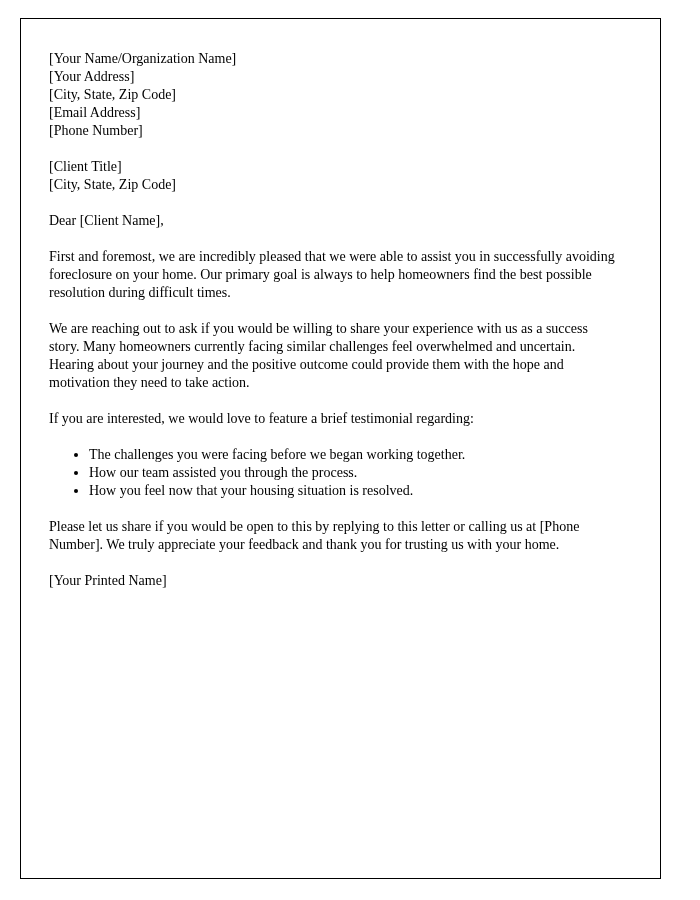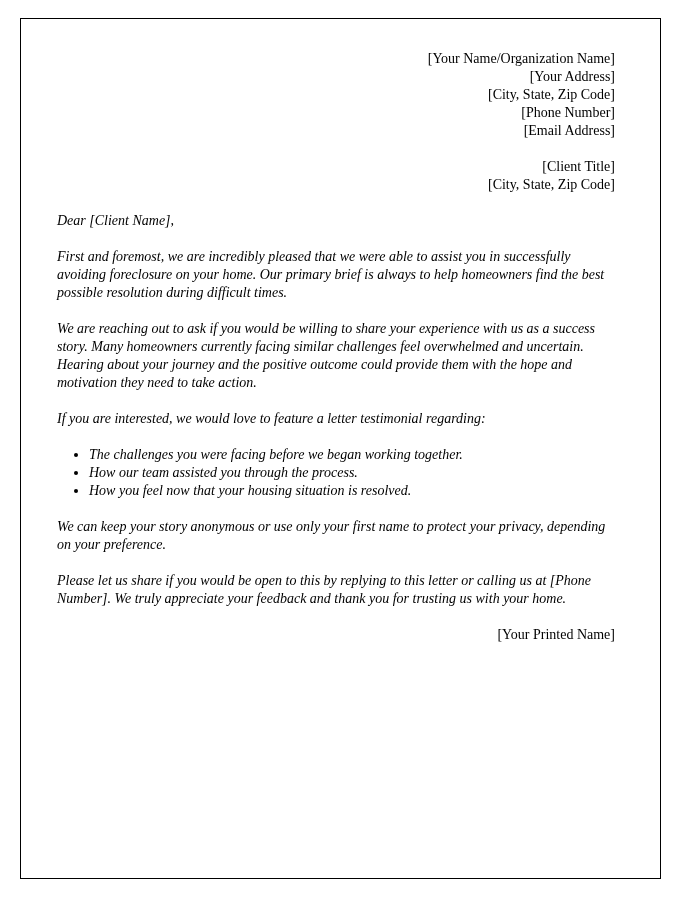--- a/index.html
+++ b/index.html
@@ -21,74 +21,70 @@
       margin: 18px 0 0 20px;
       border: 1px solid #000000;
       padding: 31px 45px 0 28px;
       font-size: 14px;
       line-height: 18px;
       background: #ffffff;
       overflow: hidden;
     }
     .block {
       margin: 0 0 18px 0;
-      text-align: right;
     }
     .line {
       white-space: pre-wrap;
     }
     p {
-      margin: 0 0 18px 8px;
-      font-style: italic;
+      margin: 0 0 18px 0;
     }
     ul.testimonial-points {
       margin: 5px 0 18px 0;
       padding: 0 0 0 40px;
       list-style-type: disc;
-      font-style: italic;
     }
     ul.testimonial-points li {
       margin: 0;
       padding: 0;
     }
   </style>
 </head>
 <body>
 
 <div class="page">
 
   <div class="block">
     <div class="line">[Your Name/Organization Name]</div>
     <div class="line">[Your Address]</div>
     <div class="line">[City, State, Zip Code]</div>
+    <div class="line">[Email Address]</div>
     <div class="line">[Phone Number]</div>
-    <div class="line">[Email Address]</div>
   </div>
 
 
   <div class="block">
     <div class="line">[Client Title]</div>
     <div class="line">[City, State, Zip Code]</div>
   </div>
 
   <p>Dear [Client Name],</p>
 
-  <p>First and foremost, we are incredibly pleased that we were able to assist you in successfully avoiding foreclosure on your home. Our primary brief is always to help homeowners find the best possible resolution during difficult times.</p>
+  <p>First and foremost, we are incredibly pleased that we were able to assist you in successfully avoiding foreclosure on your home. Our primary goal is always to help homeowners find the best possible resolution during difficult times.</p>
 
   <p>We are reaching out to ask if you would be willing to share your experience with us as a success story. Many homeowners currently facing similar challenges feel overwhelmed and uncertain. Hearing about your journey and the positive outcome could provide them with the hope and motivation they need to take action.</p>
 
-  <p>If you are interested, we would love to feature a letter testimonial regarding:</p>
+  <p>If you are interested, we would love to feature a brief testimonial regarding:</p>
 
   <ul class="testimonial-points">
     <li>The challenges you were facing before we began working together.</li>
     <li>How our team assisted you through the process.</li>
     <li>How you feel now that your housing situation is resolved.</li>
   </ul>
 
-  <p>We can keep your story anonymous or use only your first name to protect your privacy, depending on your preference.</p>
 
   <p>Please let us share if you would be open to this by replying to this letter or calling us at [Phone Number]. We truly appreciate your feedback and thank you for trusting us with your home.</p>
 
 
   <div class="block">
     <div class="line">[Your Printed Name]</div>
   </div>
 
 </div>
 

